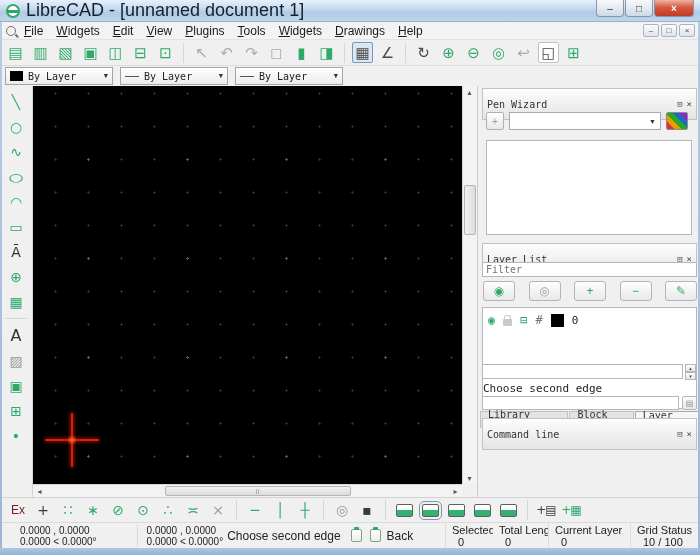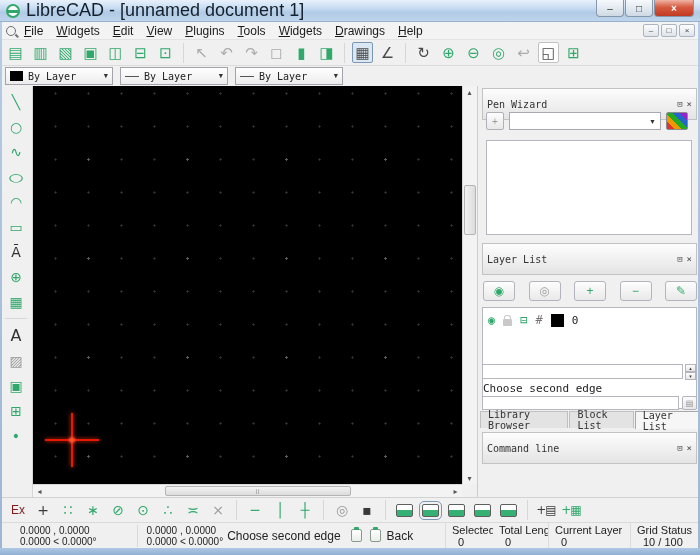--- a/index.html
+++ b/index.html
@@ -279,20 +279,23 @@
   <div class="colorbtn"></div>
   <div class="whitebox" style="left:8px; top:54px; width:206px; height:95px;"></div>
 
   <div class="rp-head" style="top:157px;">
     <span>Layer List</span>
     <span class="hbtns">
       <span>⊡</span>
       <span>×</span>
     </span>
   </div>
+  <div style="position:absolute; left:4px; top:176px; width:215px; height:15px;">
+    <input class="txtinput" placeholder="Filter" style="">
+  </div>
   <div style="position:absolute; left:5px; top:195px; width:214px; display:flex; justify-content:space-between;">
     <span class="llbtn">◉</span>
     <span class="llbtn gray">◎</span>
     <span class="llbtn">+</span>
     <span class="llbtn">−</span>
     <span class="llbtn">✎</span>
   </div>
   <div class="whitebox" style="left:4px; top:221px; width:215px; height:102px;">
     <div class="layer-row">
       <span style="color:#2fa86a; font-size:12px;">◉</span>
@@ -302,21 +305,21 @@
       <span class="lswatch"></span>
       <span>0</span>
     </div>
   </div>
   <div class="tabs">
     <span class="tab">Library Browser</span>
     <span class="tab">Block List</span>
     <span class="tab active">Layer List</span>
   </div>
 
-  <div class="rp-head" style="top:346px;">
+  <div class="rp-head" style="top:332px;">
     <span>Command line</span>
     <span class="hbtns">
       <span>⊡</span>
       <span>×</span>
     </span>
   </div>
   <div style="position:absolute; left:4px; top:278px; width:201px; height:15px; top:278px;">
     <input class="txtinput" style="">
   </div>
   <div class="spinner">

